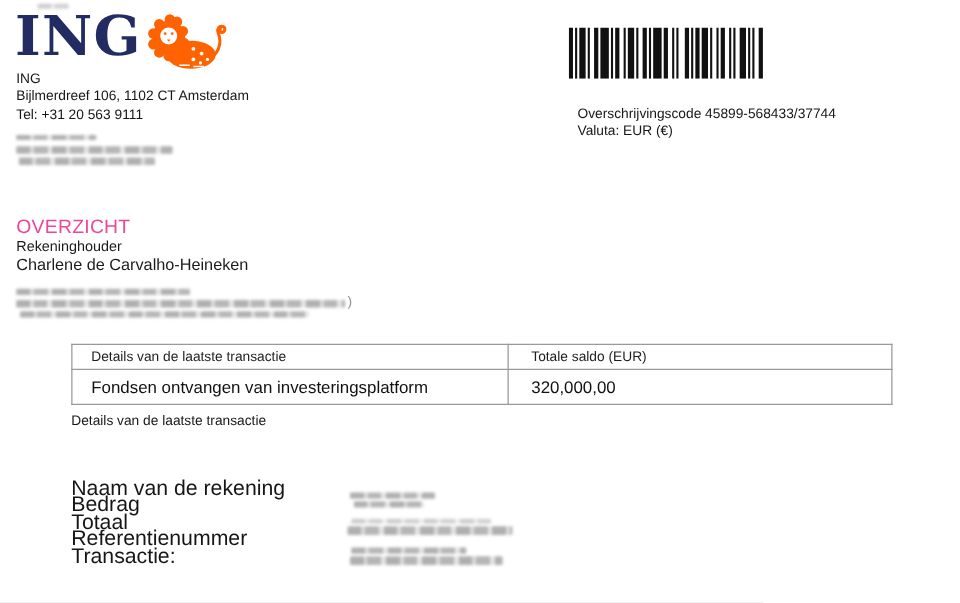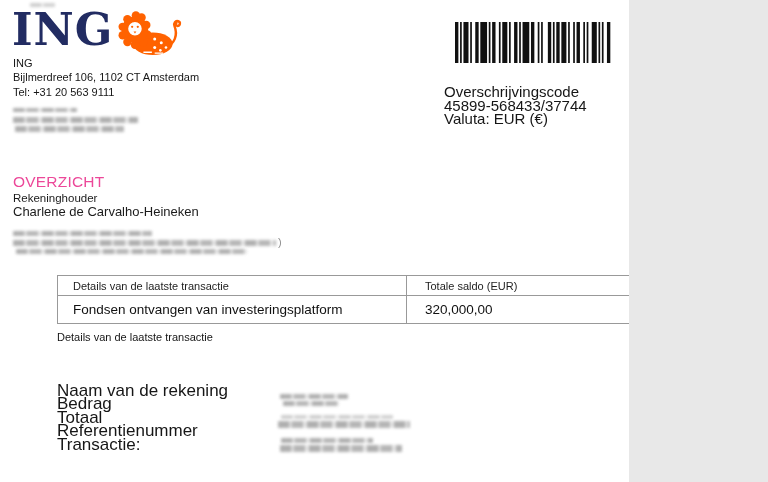--- a/index.html
+++ b/index.html
@@ -1,35 +1,35 @@
 <!DOCTYPE html>
 <html><head>
 <meta charset="utf-8">
 <style>
   html,body{margin:0;padding:0;background:#e8e8e8;}
   #page{
-    position:relative;width:629px;height:482px;background:#ffffff;overflow:hidden;
+    position:relative;width:768px;height:482px;background:#ffffff;overflow:hidden;
     font-family:"Liberation Sans", sans-serif;color:#1b1b1b;
   }
   .abs{position:absolute;}
 
   
   .logo-row{left:12px;top:6px;display:flex;align-items:flex-start;}
   .wordmark{
     font-family:"DejaVu Serif", serif;font-weight:700;font-size:44px;line-height:48px;
     color:#222c62;letter-spacing:1px;
   }
   .lion{width:64px;height:47px;margin-left:5px;margin-top:3px;}
 
   
   .sender{left:13px;top:56px;font-size:11px;line-height:14.3px;color:#161616;}
 
   
   .barcode{left:455px;top:22px;width:157px;height:41px;}
-  .payment-lines{left:444px;top:85px;font-size:15px;line-height:13.5px;color:#161616;}
+  .payment-lines{left:462px;top:85px;font-size:11px;line-height:13.5px;color:#161616;}
 
   
   .overview-title{left:13px;top:173px;font-size:15.5px;color:#ec4899;letter-spacing:.2px;}
   .holder-label{left:13px;top:192px;font-size:11.5px;}
   .holder-name{left:13px;top:204px;font-size:13px;}
   .residual{left:278px;top:236px;font-size:11px;color:#8f8f8f;}
 
   
   .tbl{left:57px;top:275px;width:657px;border-collapse:collapse;table-layout:fixed;}
   .tbl td{border:1px solid #999;vertical-align:middle;background:#fff;}

